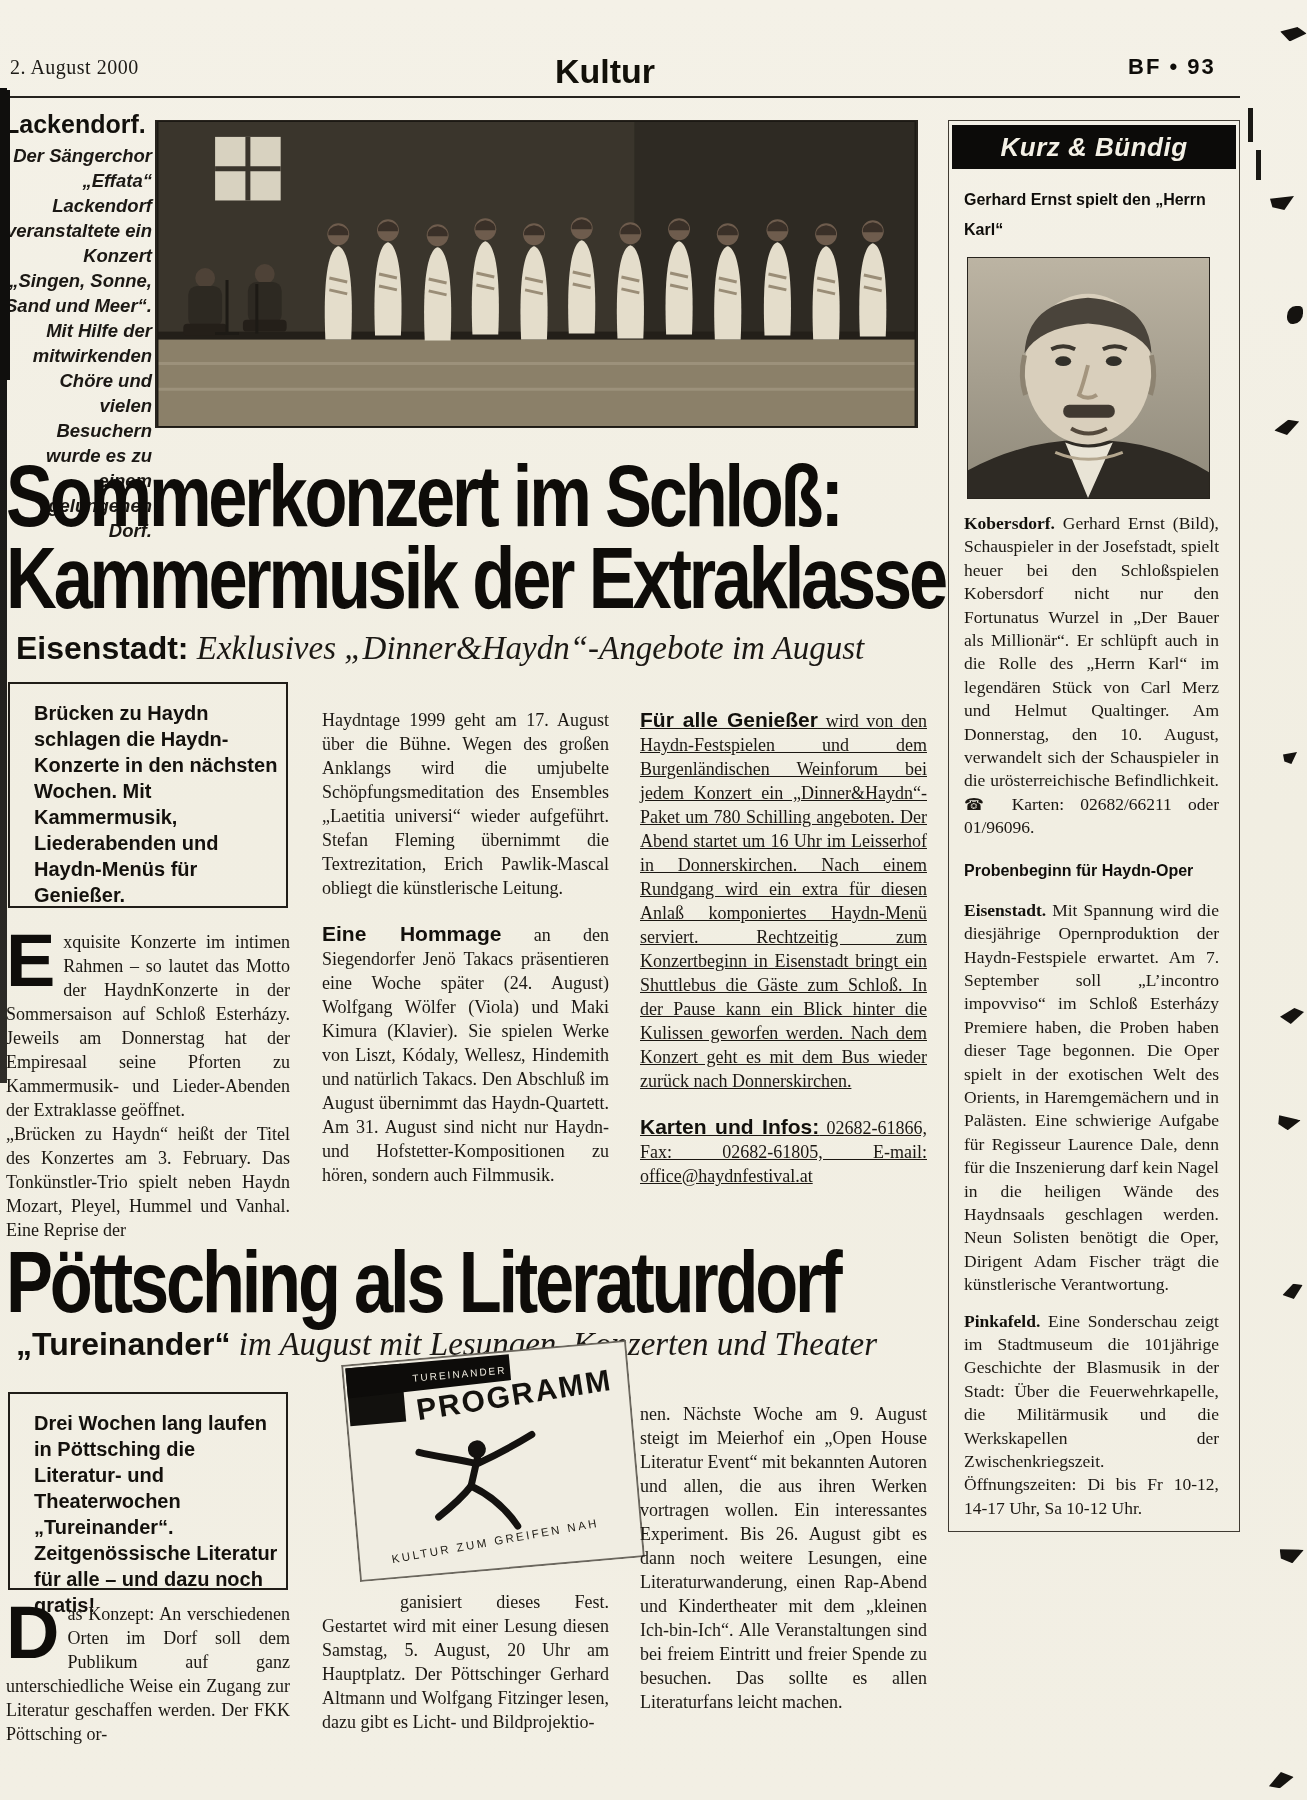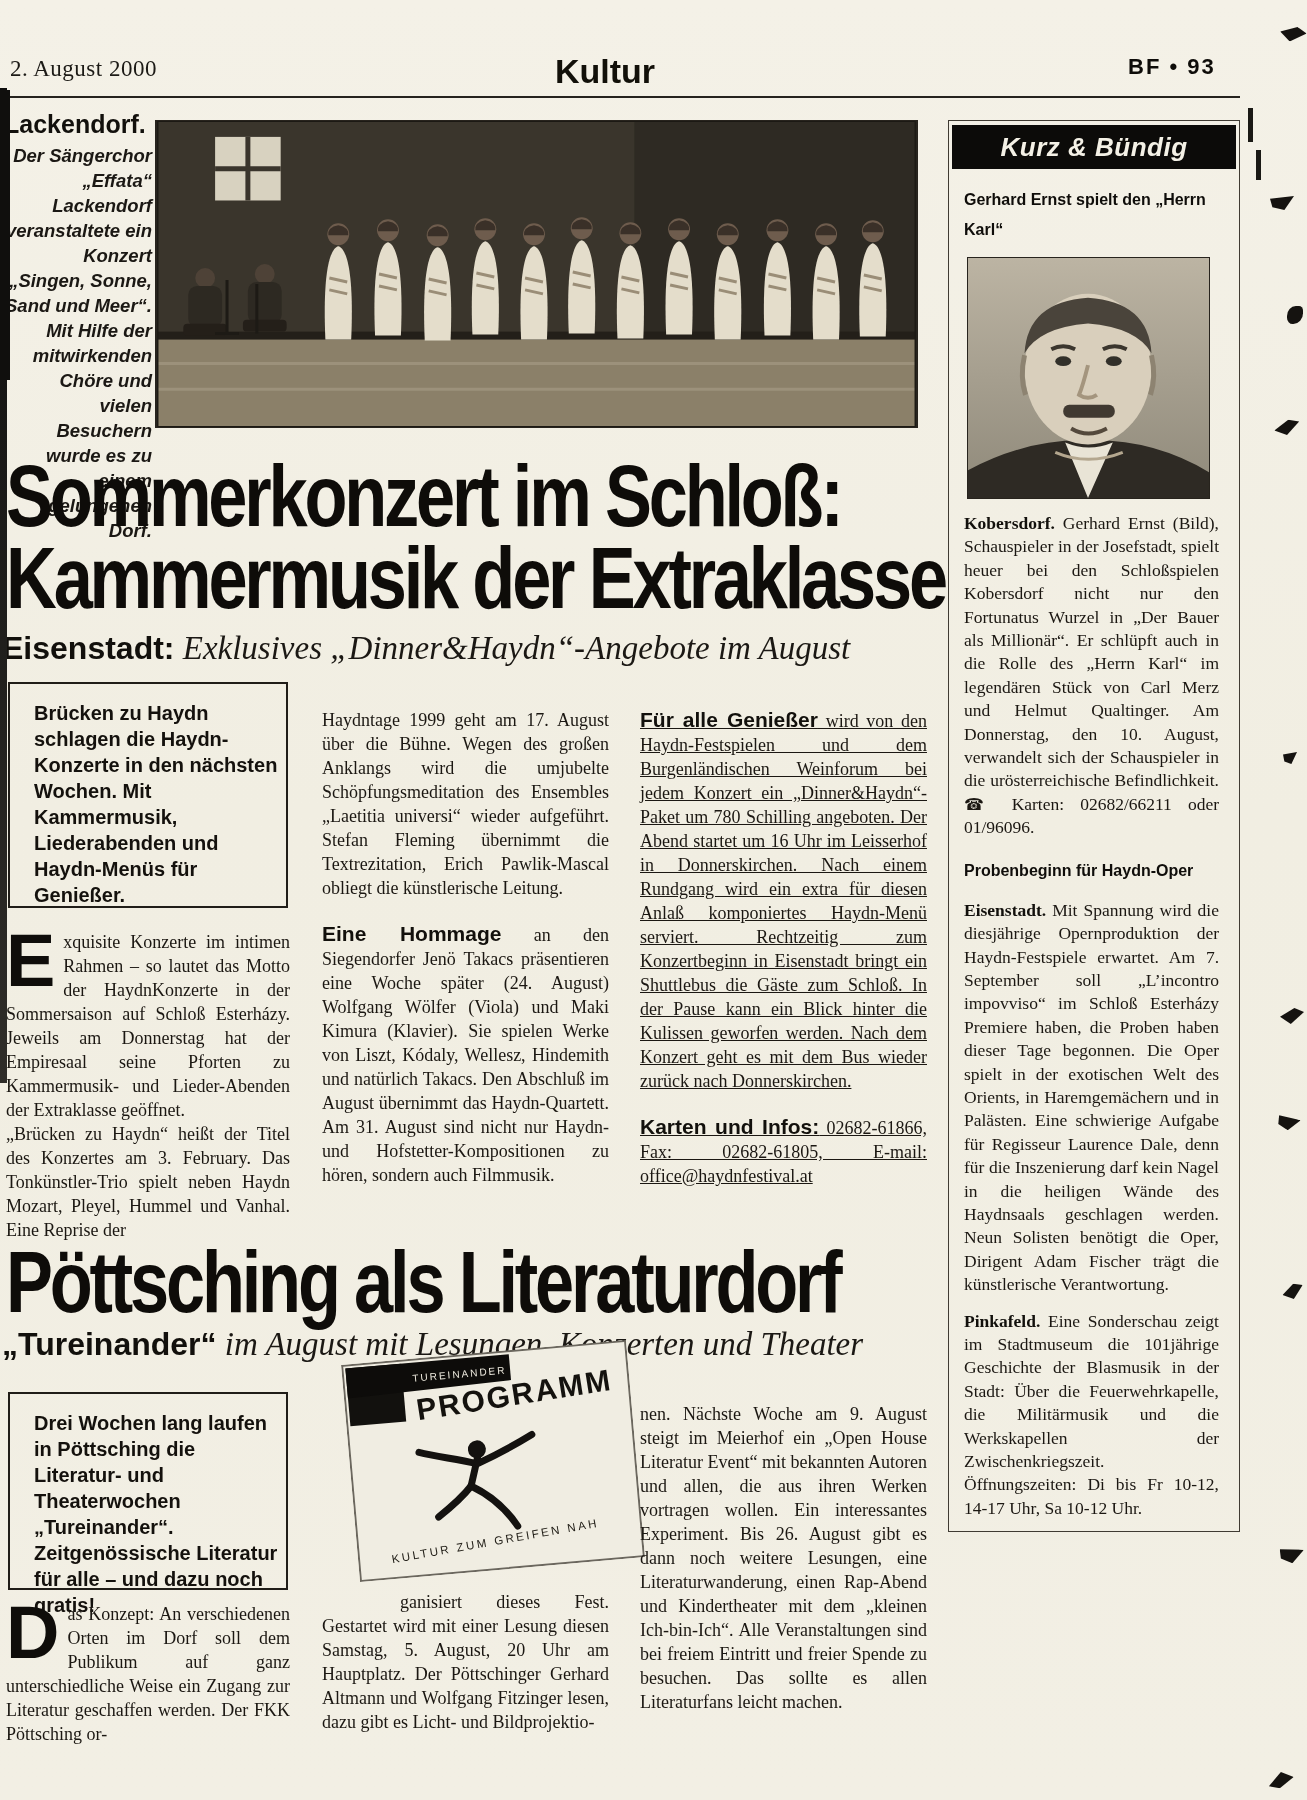--- a/index.html
+++ b/index.html
@@ -2,21 +2,21 @@
 <html lang="de"><head>
 <meta charset="utf-8">
 <style>
   html,body{margin:0;padding:0;background:#8e8a80;}
   .page{position:relative;width:1307px;height:1800px;margin:0 auto;overflow:hidden;
         background:linear-gradient(180deg,#f4f1e7 0%,#f1eee2 45%,#f2efe4 100%);
         color:#181410;font-family:"Liberation Serif","DejaVu Serif",serif;}
   [data-name]{box-sizing:border-box;}
 
   
-  .hdr-date{position:absolute;left:10px;top:56px;font-size:23px;letter-spacing:.5px;color:#1c1a16;}
+  .hdr-date{position:absolute;left:10px;top:56px;font-size:20px;letter-spacing:.5px;color:#1c1a16;}
   .hdr-section{position:absolute;left:555px;top:52px;font-family:"Liberation Sans","DejaVu Sans",sans-serif;
                font-weight:bold;font-size:34px;color:#121009;}
   .hdr-page{position:absolute;left:1128px;top:54px;font-family:"Liberation Sans","DejaVu Sans",sans-serif;
             font-weight:bold;font-size:22px;letter-spacing:2px;color:#0e0c09;}
   .hdr-rule{position:absolute;left:8px;top:96px;width:1232px;height:2px;background:#26231e;}
 
   
   .cap{position:absolute;left:4px;top:110px;width:148px;font-family:"Liberation Sans","DejaVu Sans",sans-serif;}
   .cap-loc{display:block;font-weight:bold;font-size:25px;color:#12100c;}
   .cap-txt{display:block;margin-top:4px;font-weight:bold;font-style:italic;font-size:18.5px;line-height:25px;
@@ -28,21 +28,21 @@
 
   
   .bighead{position:absolute;left:6px;white-space:nowrap;color:#0e0c09;
            font-family:"Liberation Sans","DejaVu Sans",sans-serif;font-weight:bold;
            font-size:88px;line-height:1;letter-spacing:-4px;
            transform:scaleX(0.8);transform-origin:left top;}
   .a1-h1{top:452px;}
   .a1-h2{top:534px;}
   .a2-h{top:1238px;}
 
-  .subhead{position:absolute;left:2px;white-space:nowrap;}
+  .subhead{position:absolute;left:16px;white-space:nowrap;}
   .a1-sub{top:630px;}
   .a2-sub{top:1326px;}
   .sub-loc{font-family:"Liberation Sans","DejaVu Sans",sans-serif;font-weight:bold;font-size:32px;color:#12100c;}
   .sub-rest{font-style:italic;font-size:33px;color:#1b1814;}
 
   
   .introbox{position:absolute;left:8px;width:280px;border:2px solid #201d18;}
   .a1-introbox{top:682px;height:226px;}
   .a2-introbox{top:1392px;height:198px;}
   .intro{margin:16px 8px 0 24px;font-family:"Liberation Sans","DejaVu Sans",sans-serif;

